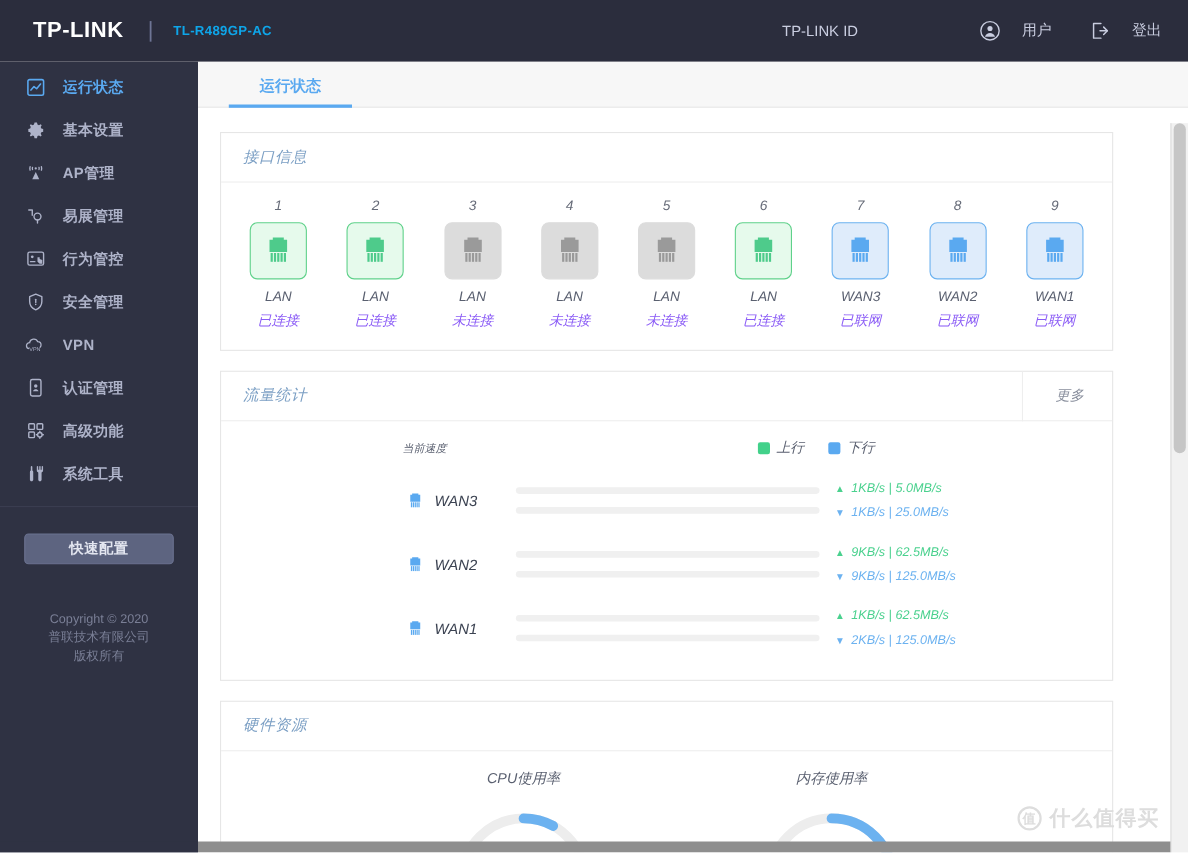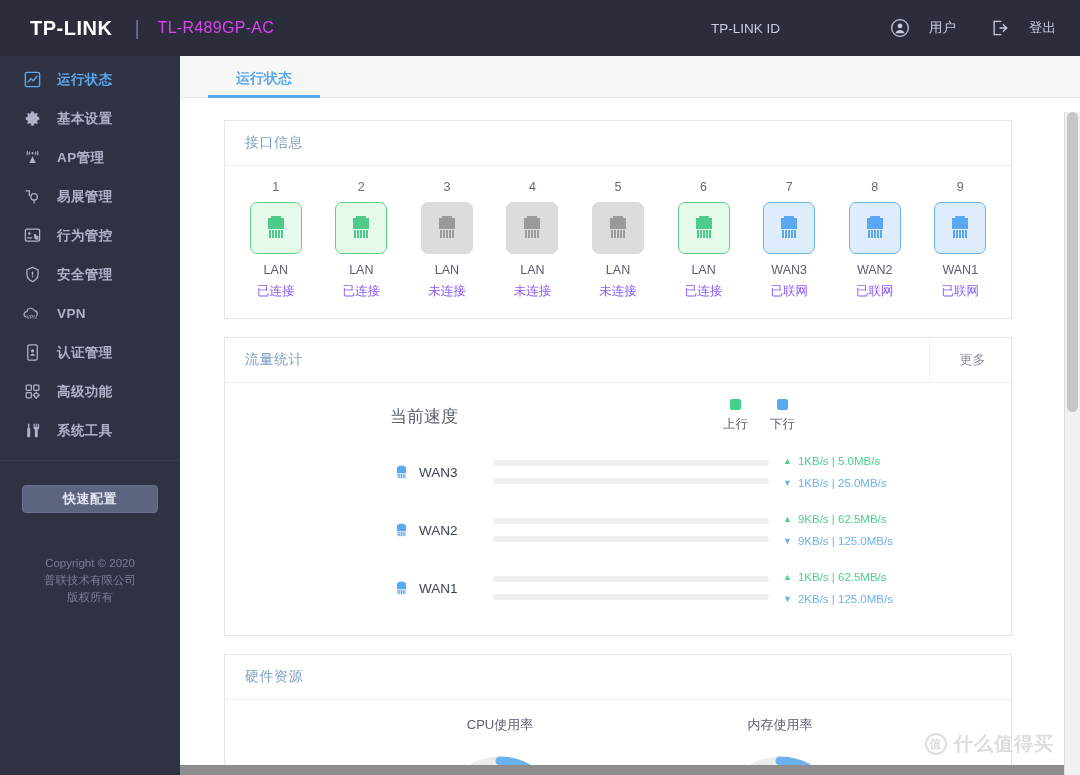--- a/index.html
+++ b/index.html
@@ -17,21 +17,21 @@
     background: #2b2d3d;
     display: flex; align-items: center;
     padding: 0 24px 0 30px;
     position: relative; z-index: 5;
   }
   .logo {
     color: #ffffff; font-size: 20px; font-weight: bold;
     letter-spacing: 0.5px; font-family: "Liberation Sans", sans-serif;
   }
   .logo-sep { color: #6e7595; font-size: 20px; margin: 0 18px 0 22px; font-weight: 300; }
-  .model { color: #d946ef; font-size: 16px; letter-spacing: .3px; }
+  .model { color: #0ea5e9; font-size: 12px; letter-spacing: .3px; font-weight: bold; }
   .header-spacer { flex: 1; }
   .tplink-id { color: #c9cde0; font-size: 13.5px; margin-right: 76px; }
   .hdr-item { display: flex; align-items: center; gap: 19px; margin-left: 34px; cursor: pointer; }
   .hdr-item .lbl { color: #c9cde0; font-size: 13.5px; }
   .hdr-icon { width: 20px; height: 20px; display: block; }
 
   
   .body-row { flex: 1; display: flex; min-height: 0; position: relative; }
 
   
@@ -79,22 +79,23 @@
   .tab {
     font-size: 14px; color: #5aa9f0; font-weight: bold;
     padding: 0 28px 9px 28px; position: relative; cursor: pointer;
   }
   .tab.active::after {
     content: ""; position: absolute; left: 0; right: 0; bottom: -1px;
     height: 3px; background: #5aa9f0;
   }
   .content {
     flex: 1; overflow: hidden;
-    padding: 22px 68px 0 44px;
+    padding: 22px 68px 0 20px;
     background: #ffffff;
+    font-style: italic;
   }
 
   .card { border: 1px solid #e6e6e6; background: #fff; margin-bottom: 18px; }
   .card-head {
     height: 45px; display: flex; align-items: center;
     border-bottom: 1px solid #eeeeee; padding: 0 20px;
   }
   .card-title { font-size: 14px; color: #7b9fc4; letter-spacing: .5px; }
   .card-head-spacer { flex: 1; }
   .card-more {
@@ -114,23 +115,23 @@
   }
   .port-box.green { background: #e6faec; border: 1px solid #5fd18a; }
   .port-box.gray  { background: #dcdcdc; border: 1px solid #dcdcdc; }
   .port-box.blue  { background: #dfecfb; border: 1px solid #6cb2f0; }
   .port-name { font-size: 12.5px; color: #5a6070; margin-top: 9px; }
   .port-state { font-size: 12.5px; color: #8b5cf6; margin-top: 6px; }
 
   
   .traffic-body { padding: 16px 20px 18px 20px; }
   .traffic-top { display: flex; align-items: center; padding: 0 0 10px 0; }
-  .cur-speed { font-size: 17px; color: #5a6070; margin-left: 145px; }
+  .cur-speed { font-size: 10px; color: #5a6070; margin-left: 145px; }
   .legend { margin-left: auto; display: flex; gap: 22px; margin-right: 196px; }
-  .legend-item { display: flex; align-items: center; gap: 6px; font-size: 12.5px; color: #5a6070; flex-direction: column; }
+  .legend-item { display: flex; align-items: center; gap: 6px; font-size: 12.5px; color: #5a6070; }
   .swatch { width: 11px; height: 11px; border-radius: 2px; display: inline-block; }
 
   .wan-row { display: flex; align-items: center; height: 58px; }
   .wan-label { width: 100px; display: flex; align-items: center; gap: 9px; margin-left: 148px; }
   .wan-label .nm { font-size: 13.5px; color: #3c4352; }
   .wan-bars { flex: 1; display: flex; flex-direction: column; gap: 12px; padding-right: 14px; max-width: 290px; }
   .bar { height: 6px; border-radius: 3px; background: #f0f0f0; position: relative; overflow: hidden; }
   .bar .fill { position: absolute; left: 0; top: 0; bottom: 0; border-radius: 3px; }
   .bar .fill.up { background: #42d18a; }
   .bar .fill.down { background: #5aa9f0; }

